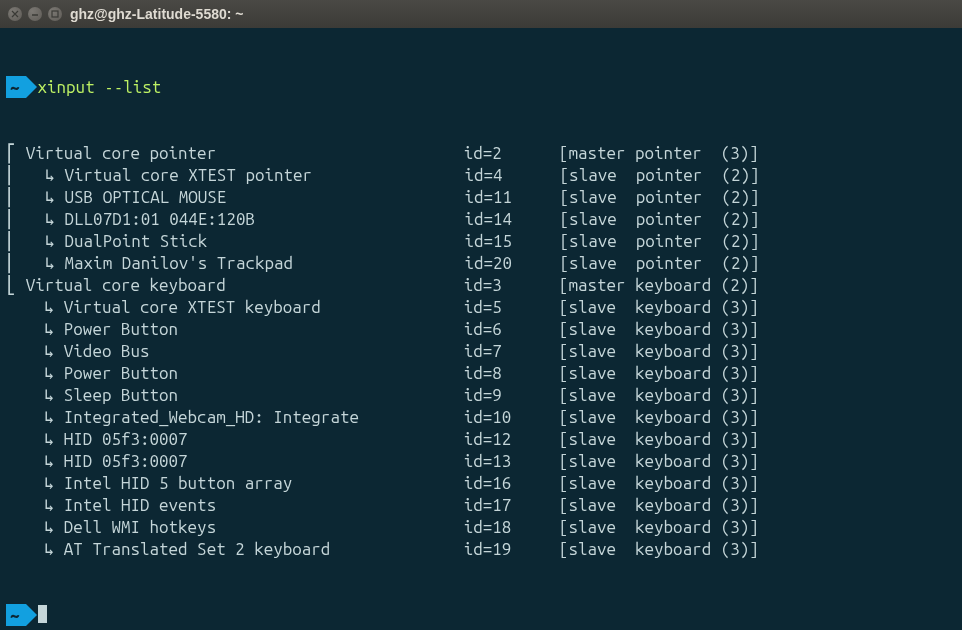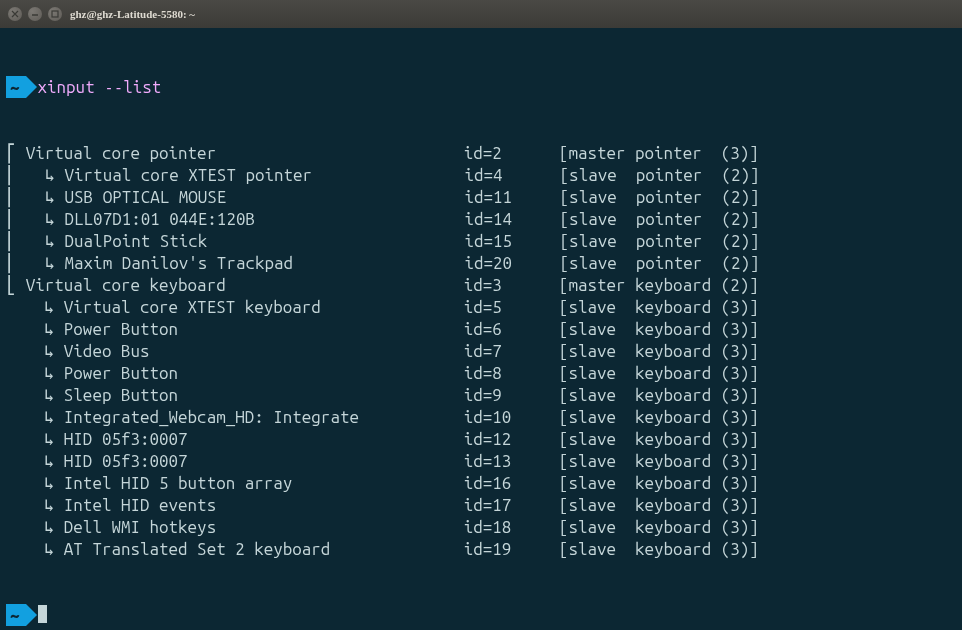--- a/index.html
+++ b/index.html
@@ -41,22 +41,22 @@
       background: radial-gradient(circle at 30% 30%, #7b7873, #5f5c57);
     }
     .min-btn {
       background: radial-gradient(circle at 30% 30%, #7b7873, #5f5c57);
     }
     .max-btn {
       background: radial-gradient(circle at 30% 30%, #7b7873, #5f5c57);
     }
     .title-text {
       color: #dfdbd2;
-      font-family: Liberation Serif, serif;
-      font-size: 11px;
+      font-family: Liberation Sans, sans-serif;
+      font-size: 14px;
       font-weight: bold;
     }
     .terminal {
       background: #0c2733;
       height: calc(630px - 28px);
       padding: 4px 6px;
       font-size: 17px;
       line-height: 22px;
       color: #c5d6d9;
       white-space: pre;
@@ -81,21 +81,21 @@
     .prompt-arrow::after {
       content: "";
       position: absolute;
       right: -11px;
       top: 0;
       border-top: 11px solid transparent;
       border-bottom: 11px solid transparent;
       border-left: 11px solid #12a0e0;
     }
     .command-text {
-      color: #f0abfc;
+      color: #bef264;
     }
     .line {
       display: block;
       height: 22px;
     }
     .cursor {
       display: inline-block;
       width: 9px;
       height: 18px;
       background: #c5d6d9;

